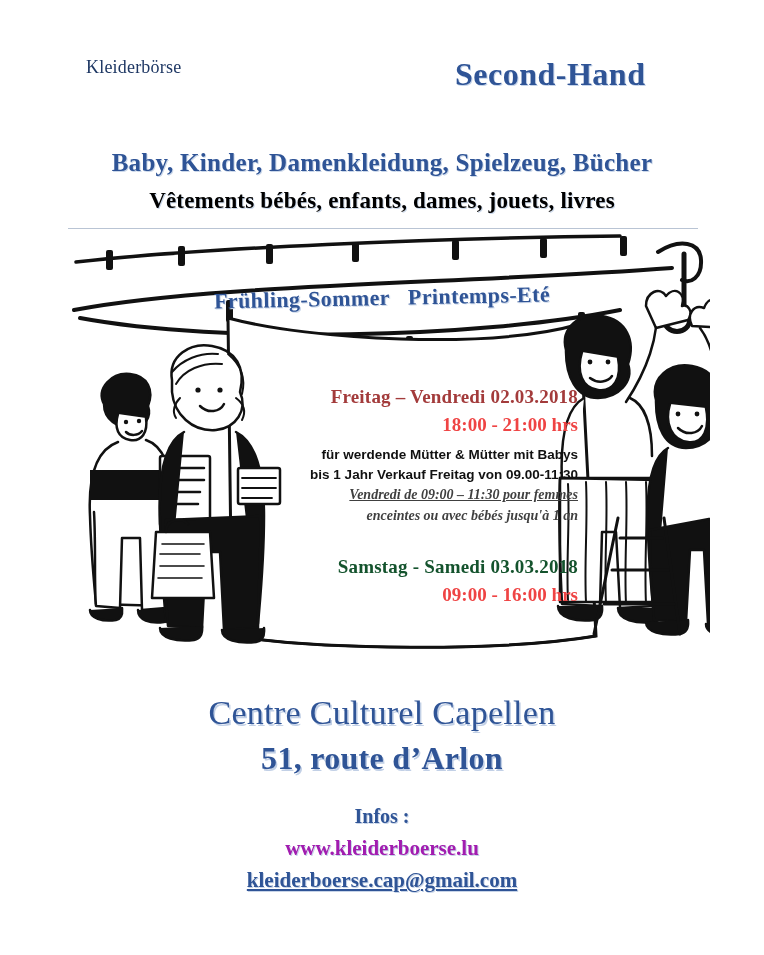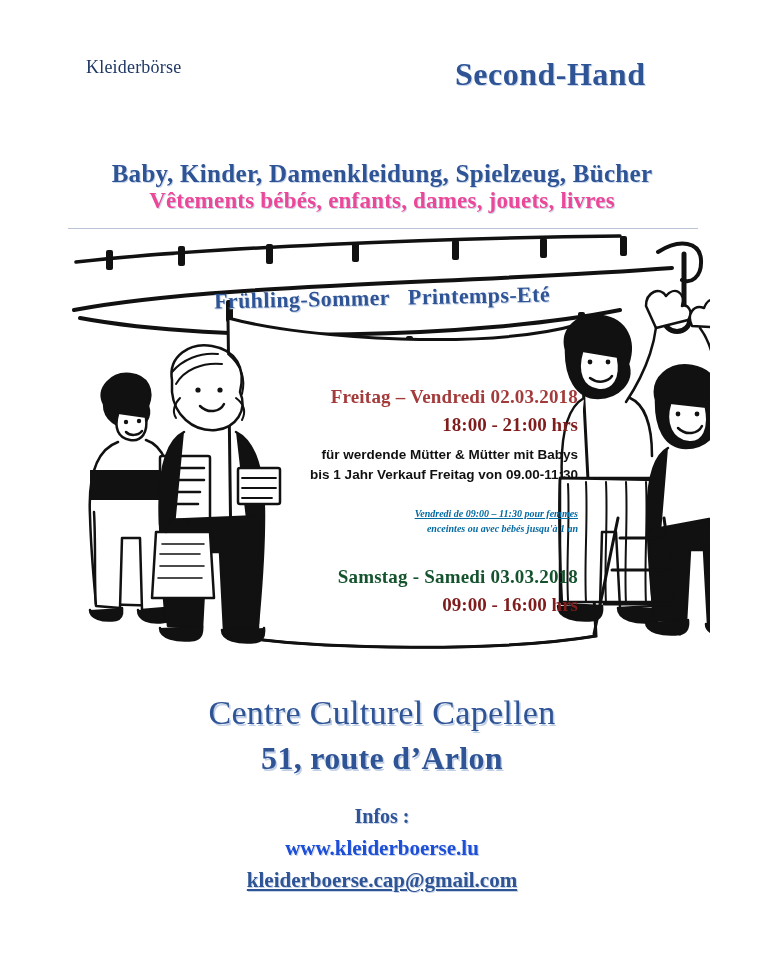--- a/index.html
+++ b/index.html
@@ -40,39 +40,39 @@
     font-size: 32px;
     color: #2f5496;
     letter-spacing: 0.5px;
     text-shadow: 1px 1px 0 #c5d4ea;
   }
 
   .subtitle-de {
     position: absolute;
     left: 0;
     right: 0;
-    top: 160px;
+    top: 149px;
     text-align: center;
     font-family: "Liberation Serif", serif;
     font-weight: bold;
     font-size: 25px;
     color: #2f5496;
     letter-spacing: 0.3px;
     text-shadow: 1px 1px 0 #cbd8ea;
   }
   .subtitle-fr {
     position: absolute;
     left: 0;
     right: 0;
     top: 188px;
     text-align: center;
     font-family: "Liberation Serif", serif;
     font-weight: bold;
     font-size: 23px;
-    color: #ec4899;
+    color: #000000;
     letter-spacing: 0.2px;
     text-shadow: 1px 1px 0 #cbd8ea;
   }
 
   .hrule {
     position: absolute;
     left: 68px;
     top: 228px;
     width: 630px;
     height: 1px;
@@ -121,39 +121,38 @@
     font-weight: bold;
     font-size: 19px;
     color: #a33b3b;
     letter-spacing: 0.2px;
   }
   .ev-title.red2 { color: #14532d; }
   .ev-hours {
     font-family: "Liberation Serif", serif;
     font-weight: bold;
     font-size: 19px;
-    color: #7f1d1d;
+    color: #ef4444;
     margin-top: 6px;
   }
   .ev-note {
     font-family: "Liberation Sans", sans-serif;
     font-weight: bold;
     font-size: 13.5px;
     color: #111111;
     margin-top: 9px;
     line-height: 1.45;
   }
   .ev-note-fr {
     font-family: "Liberation Serif", serif;
     font-weight: bold;
     font-style: italic;
-    font-size: 10px;
-    color: #0369a1;
+    font-size: 14px;
+    color: #404040;
     line-height: 1.5;
-    margin-top: 22px;
   }
   .ev-note-fr .u { text-decoration: underline; }
   .block-gap { height: 30px; }
 
   
   .venue1 {
     position: absolute;
     left: 0; right: 0;
     top: 694px;
     text-align: center;
@@ -190,21 +189,21 @@
     text-shadow: 1px 1px 0 #c7d4e8;
   }
   .infos-web {
     position: absolute;
     left: 0; right: 0;
     top: 836px;
     text-align: center;
     font-family: "Liberation Serif", serif;
     font-weight: bold;
     font-size: 21px;
-    color: #1d4ed8;
+    color: #a21caf;
     text-shadow: 1px 1px 0 #c7d4e8;
   }
   .infos-mail {
     position: absolute;
     left: 0; right: 0;
     top: 868px;
     text-align: center;
     font-family: "Liberation Serif", serif;
     font-weight: bold;
     font-size: 21px;

